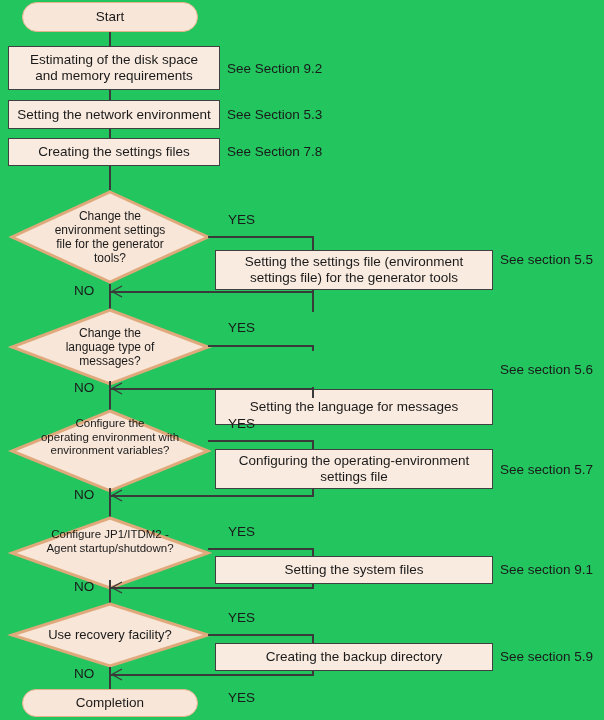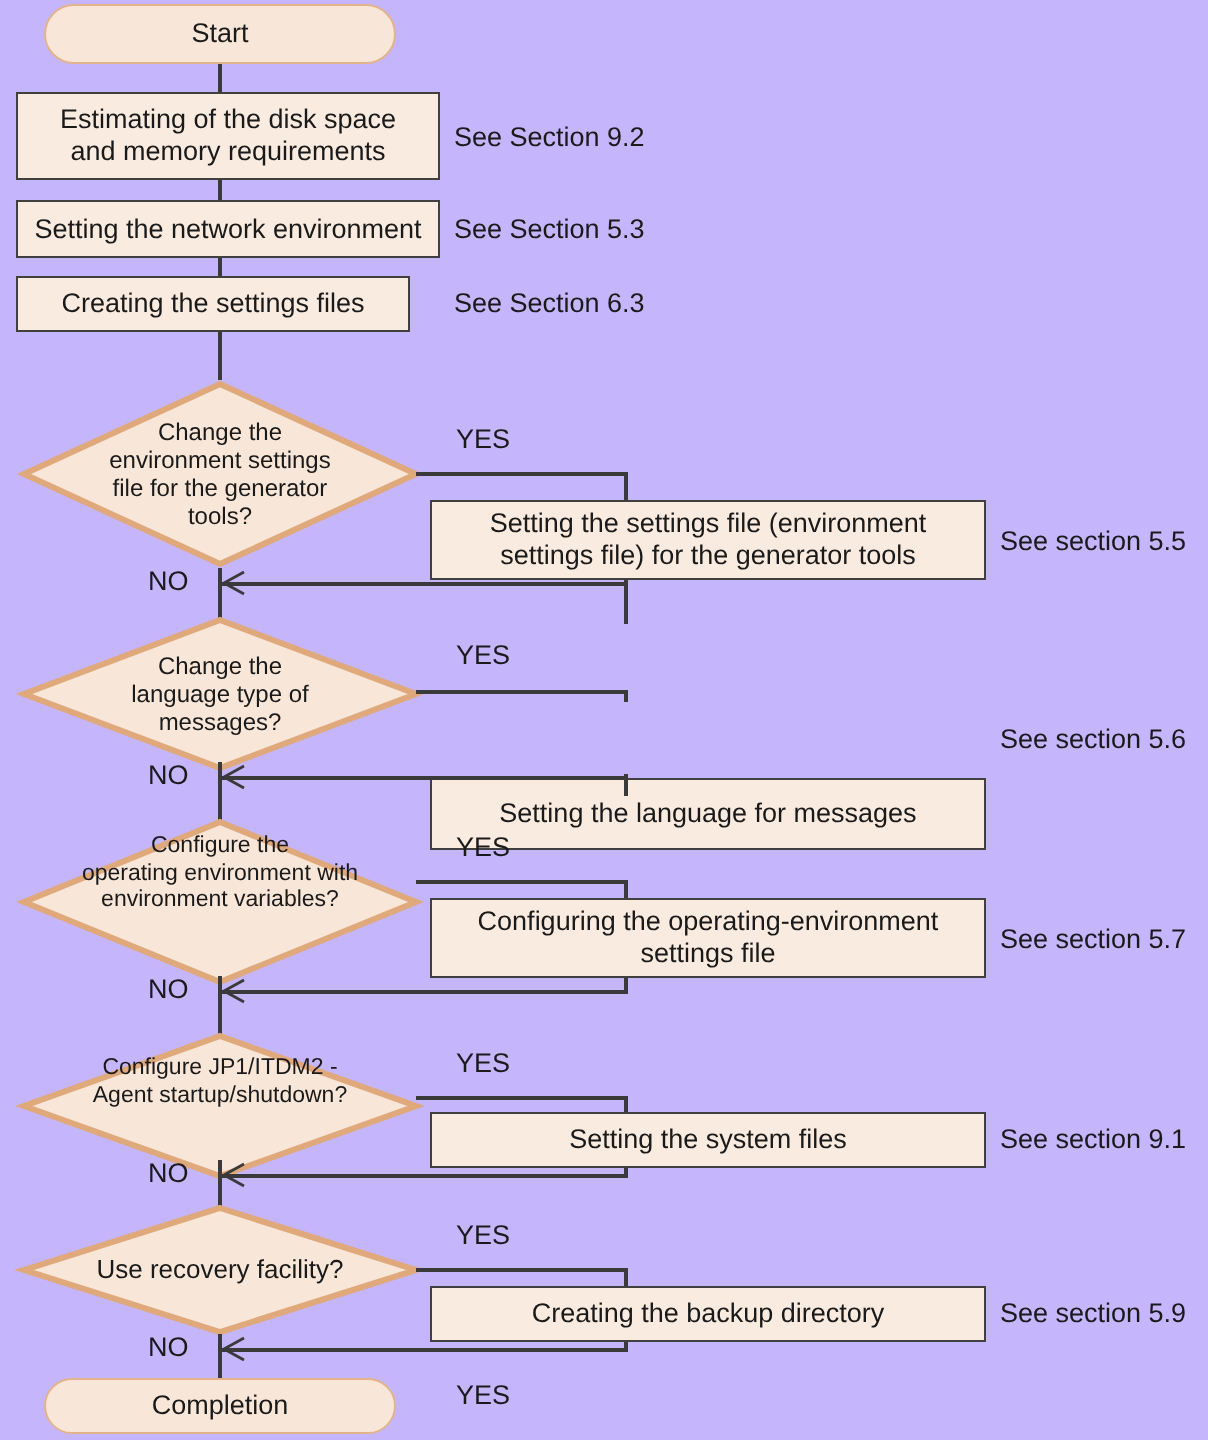--- a/index.html
+++ b/index.html
@@ -5,21 +5,21 @@
   html,body{margin:0;padding:0;background:#ffffff;}
   body{
     font-family:"Liberation Sans", sans-serif;
     color:#1a1a1a;
     -webkit-font-smoothing:antialiased;
   }
   #canvas{
     position:relative;
     width:604px;
     height:720px;
-    background:#c4b5fd;
+    background:#22c55e;
     overflow:hidden;
   }
   
   .node{
     position:absolute;
     box-sizing:border-box;
     display:flex;
     align-items:center;
     justify-content:center;
     text-align:center;
@@ -106,45 +106,45 @@
   </div>
   <div class="seeref" style="left:227px; top:61px;">See Section 9.2</div>
   <div class="vline" style="left:109px; top:90px; height:10px;"></div>
 
   <div class="node process" style="left:8px; top:100px; width:212px; height:29px;">
     <span>Setting the network environment</span>
   </div>
   <div class="seeref" style="left:227px; top:107px;">See Section 5.3</div>
   <div class="vline" style="left:109px; top:129px; height:9px;"></div>
 
-  <div class="node process" style="left:8px; top:138px; width:197px; height:28px;">
+  <div class="node process" style="left:8px; top:138px; width:212px; height:28px;">
     <span>Creating the settings files</span>
   </div>
-  <div class="seeref" style="left:227px; top:144px;">See Section 6.3</div>
+  <div class="seeref" style="left:227px; top:144px;">See Section 7.8</div>
   <div class="vline" style="left:109px; top:166px; height:24px;"></div>
 
   <div class="diamond-wrap" style="left:10px; top:190px; width:200px; height:94px;">
     <svg width="200" height="94" viewBox="0 0 200 94">
       <polygon points="100,2 198,47 100,92 2,47" fill="#F8E6D8" stroke="#E0A97C" stroke-width="3"></polygon>
     </svg>
     <div class="diamond-label">Change the
 environment settings
 file for the generator
 tools?</div>
   </div>
   <div class="lbl-yn" style="left:228px; top:212px;">YES</div>
 
   <div class="hline" style="left:208px; top:236px; width:106px;"></div>
   <div class="vline" style="left:312px; top:236px; height:14px;"></div>
 
   <div class="node process" style="left:215px; top:250px; width:278px; height:40px;">
     <span style="white-space:pre-line;">Setting the settings file (environment
 settings file) for the generator tools</span>
   </div>
-  <div class="seeref" style="left:500px; top:263px;">See section 5.5</div>
+  <div class="seeref" style="left:500px; top:252px;">See section 5.5</div>
 
   <div class="vline" style="left:312px; top:290px; height:22px;"></div>
   <div class="hline" style="left:110px; top:291px; width:204px; top:291px;"></div>
   <div class="arrow-left" style="left:111px; top:285px;">
     <svg width="11" height="13" viewBox="0 0 11 13">
         <polyline points="11,1 1,6.5 11,12" fill="none" stroke="#3a3a3a" stroke-width="1.4"></polyline>
       </svg>
   </div>
   <div class="lbl-yn" style="left:74px; top:283px;">NO</div>
   <div class="vline" style="left:109px; top:284px; height:26px;"></div>

